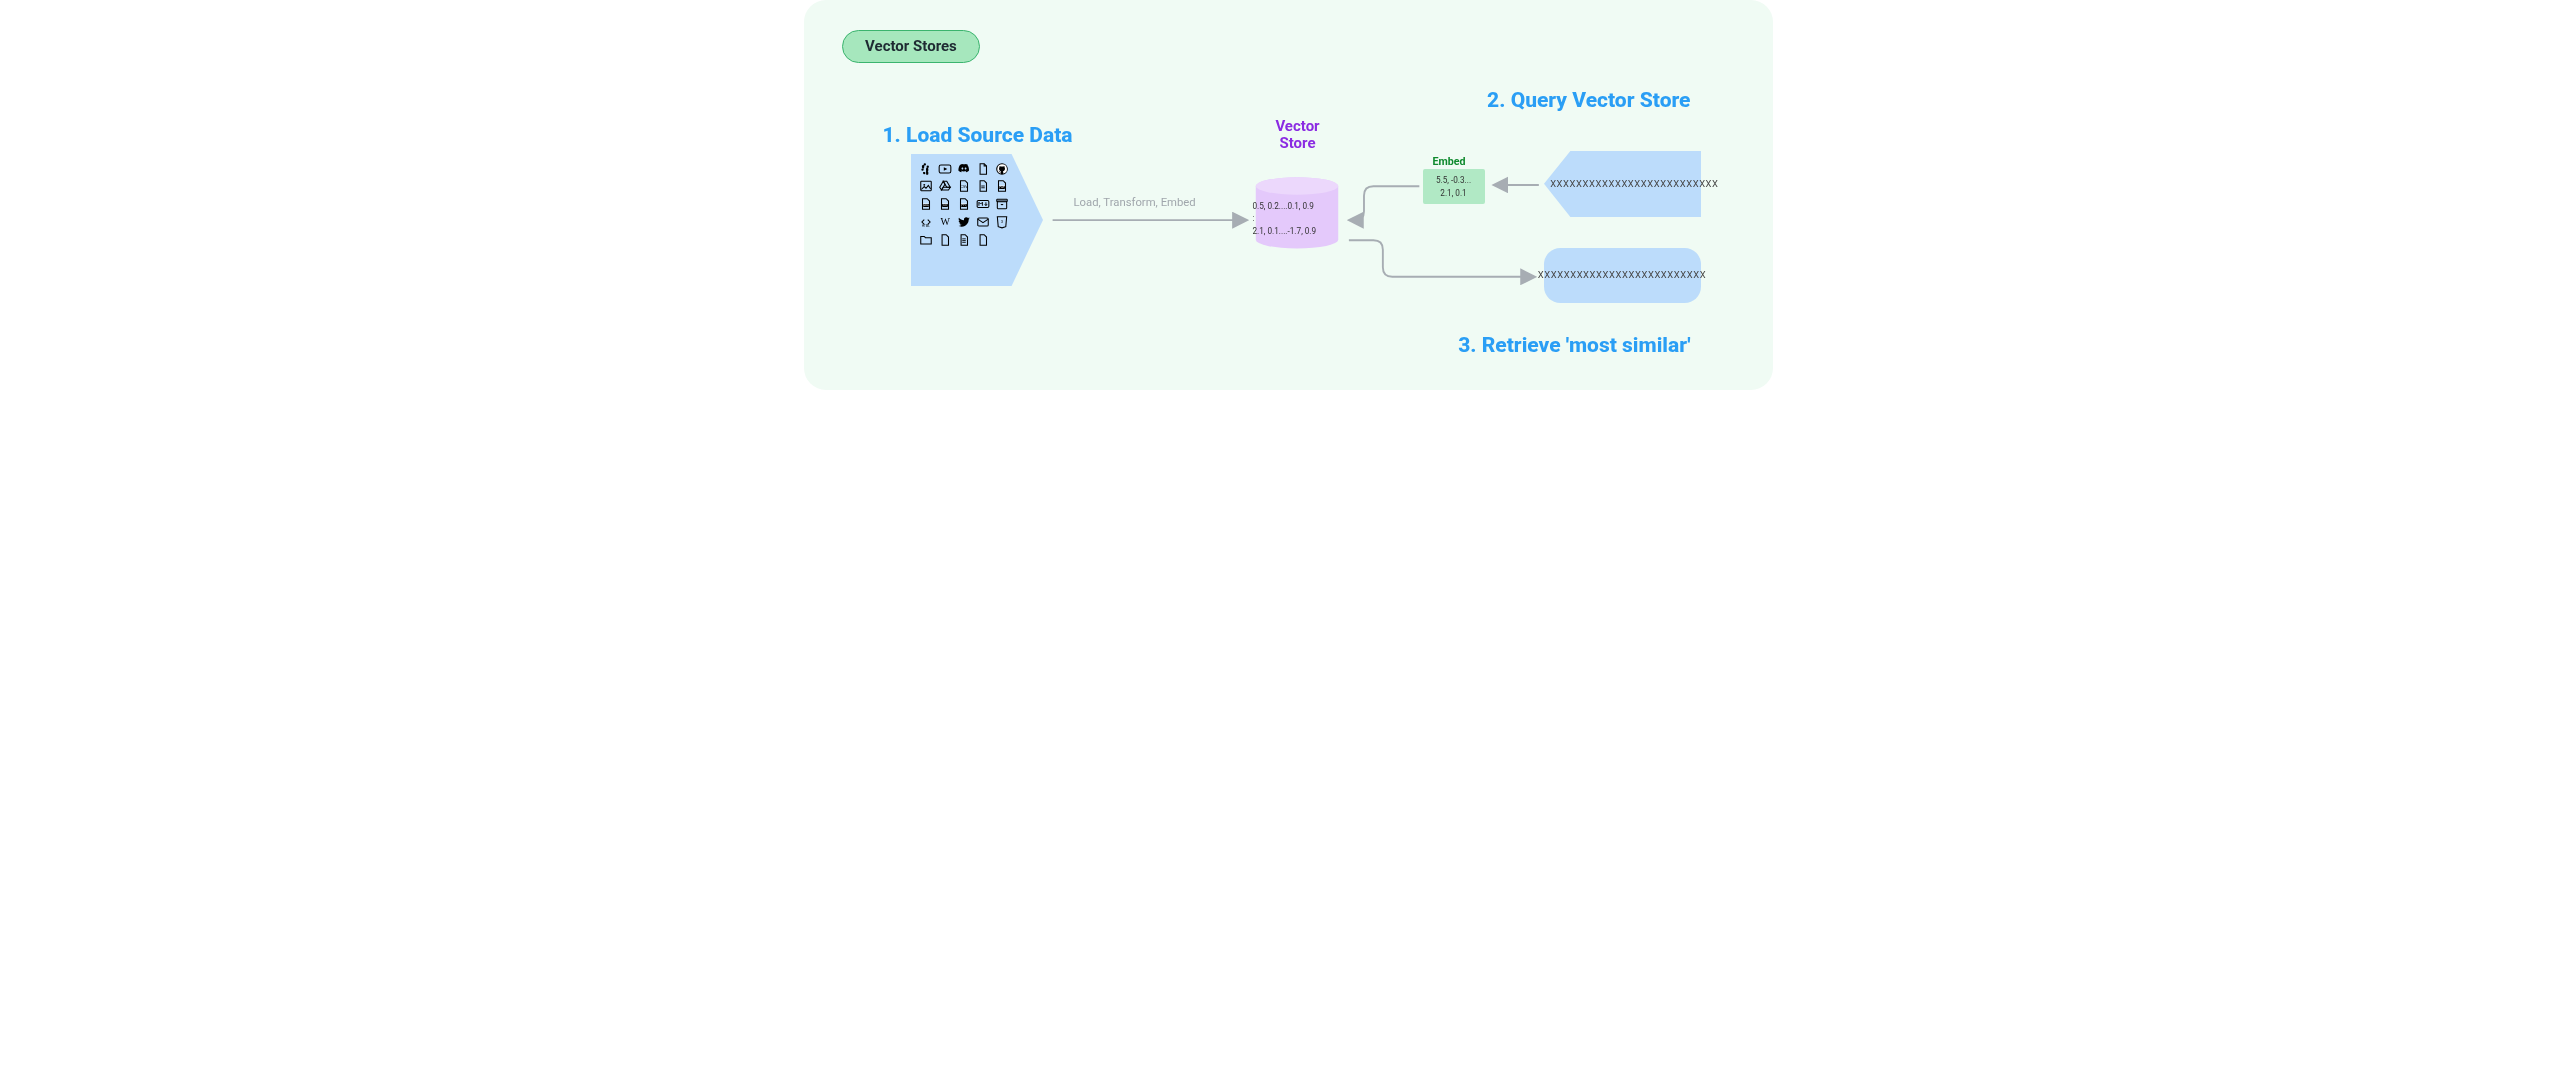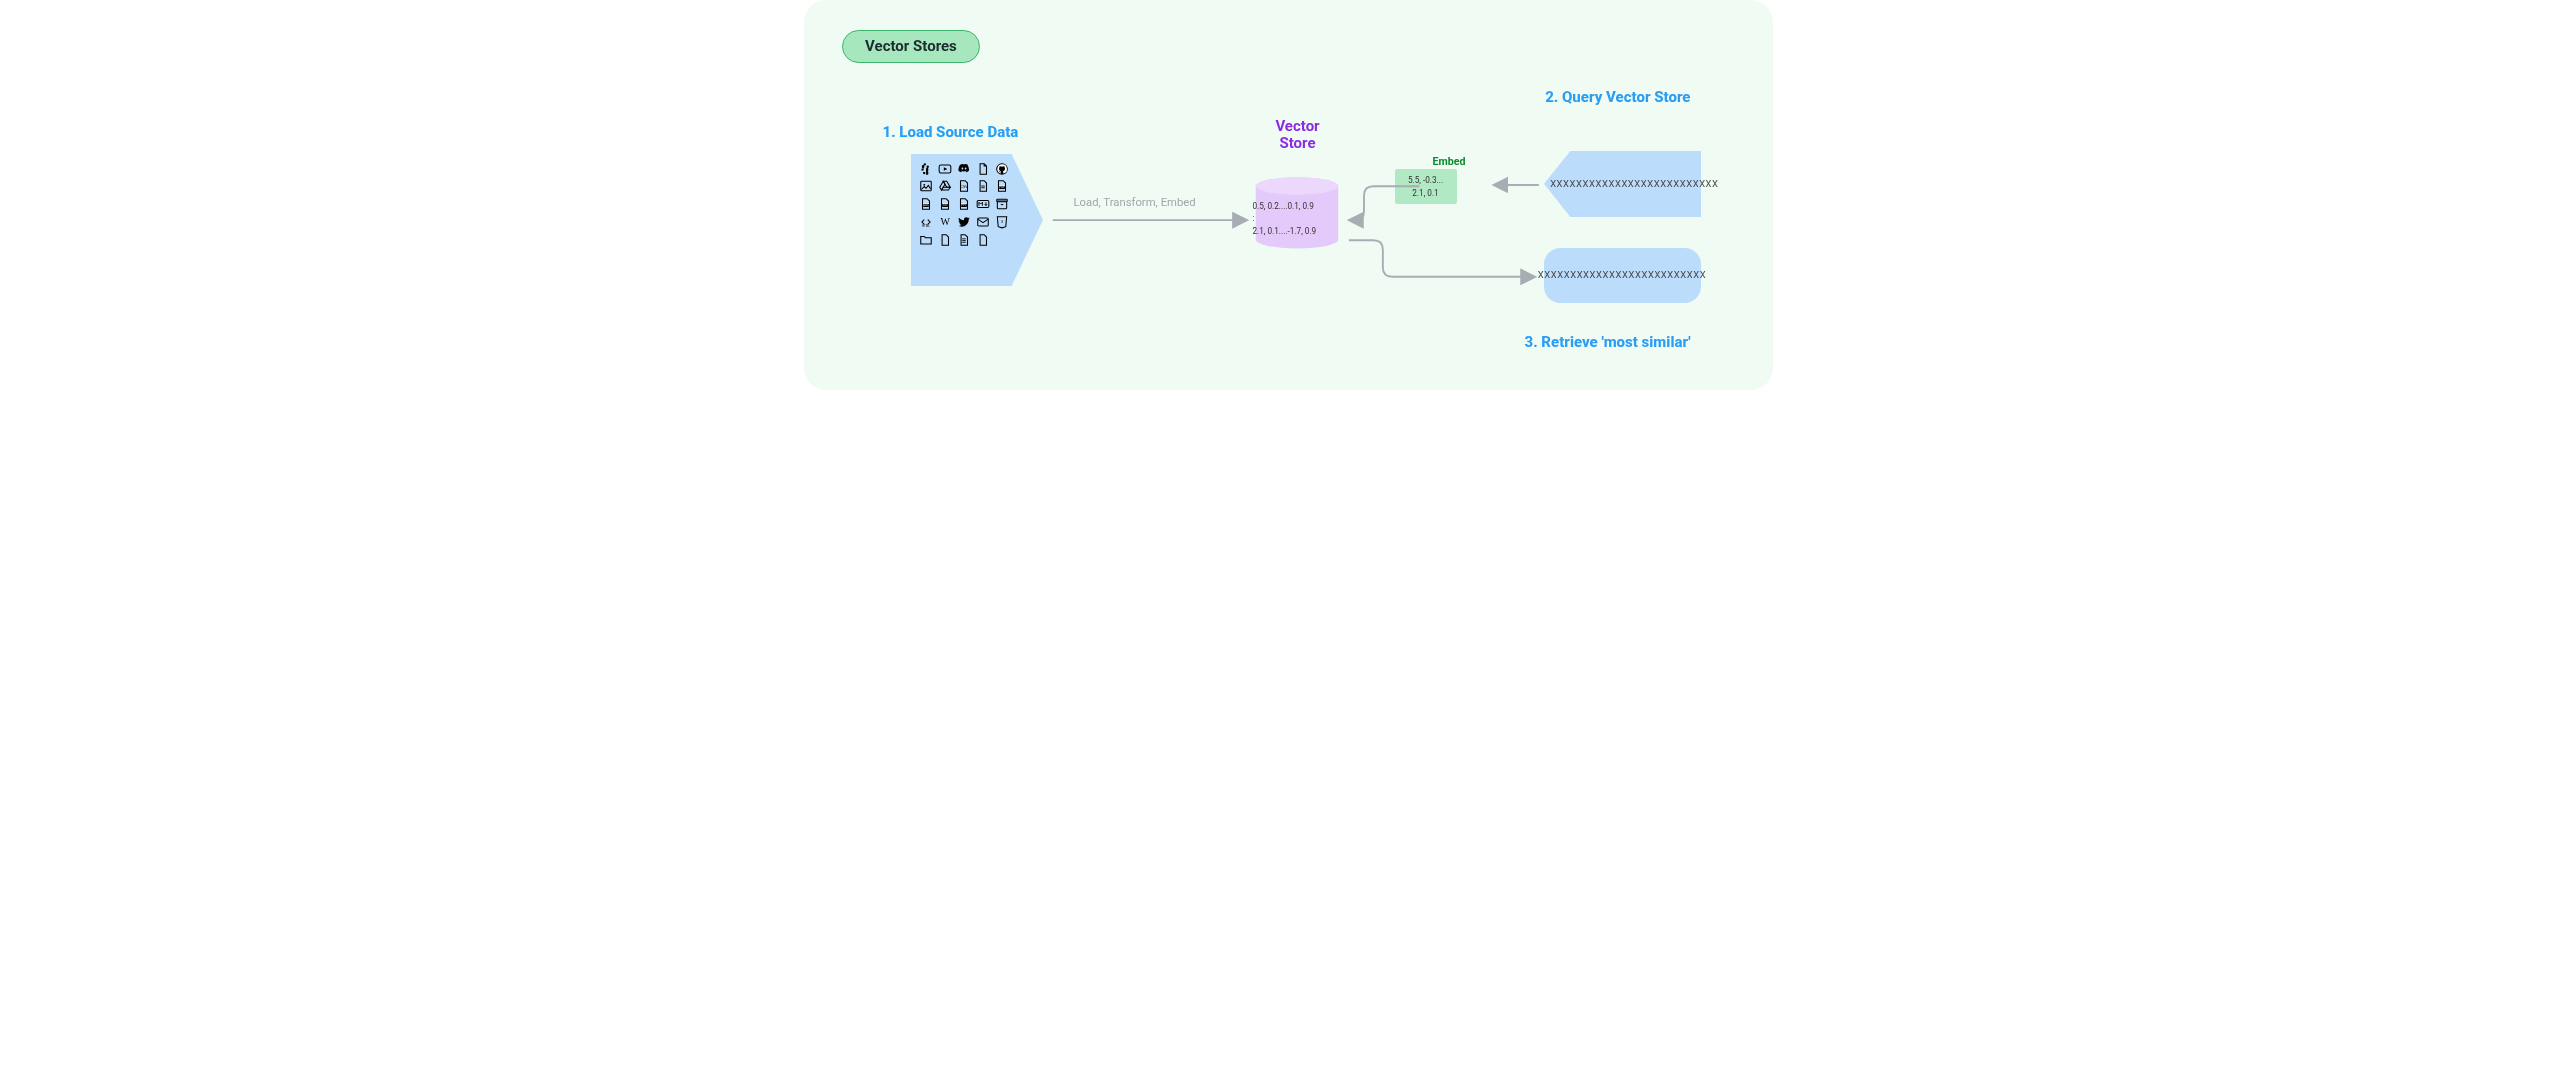--- a/index.html
+++ b/index.html
@@ -1,41 +1,41 @@
 <!DOCTYPE html>
 <html style="font-size:10px"><head>
 <meta charset="utf-8">
 <style>
   html,body{margin:0;padding:0;background:#fff;font-family:-apple-system,BlinkMacSystemFont,"Segoe UI",Roboto,Helvetica,Arial,sans-serif;}
   .canvas{position:relative;width:969px;height:390px;margin:0 auto;background:#f0fbf4;border-radius:22px;}
   
   .pill{position:absolute;left:38px;top:30px;padding:6.3px 22.6px;background:#a6e7bd;border:1.3px solid #3bb46e;border-radius:628px;font-weight:700;font-size:15px;color:#1e2a32;}
   
-  .step{position:absolute;font-weight:800;font-size:15px;color:#2a9ef5;}
+  .step{position:absolute;font-weight:800;font-size:21px;color:#2a9ef5;}
   .step1{left:79px;top:123px;}
   .step2{right:82px;top:88px;}
   .step3{right:82px;top:333px;}
   
   .vslabel{position:absolute;left:453px;top:118px;width:82px;text-align:center;font-weight:700;font-size:15px;color:#8b2be2;line-height:1.15;}
   
   .emblabel{position:absolute;left:629px;top:155px;font-weight:700;font-size:10.7px;color:#0f8a2e;}
   
   .edgelabel{position:absolute;left:270px;top:196px;font-weight:400;font-size:11.3px;color:#a0a6ac;}
   
   .sourcewrap{position:absolute;left:107px;top:154px;width:132px;height:132px;}
   .sourcewrap svg.shape{position:absolute;inset:0;width:100%;height:100%;}
   .iconbox{position:absolute;left:6.3px;top:3.8px;width:94px;height:123px;display:flex;flex-wrap:wrap;align-content:flex-start;gap:3.8px 5px;padding:3.8px 2.5px;}
   .iconbox svg{width:14px;height:14px;}
   .iconbox .wiki{font-family:Georgia,serif;font-size:10px;line-height:14px;width:14px;text-align:center;font-weight:400;}
   
   .cyl{position:absolute;left:449px;top:176px;width:88px;height:75px;}
   .cyl svg{width:100%;height:100%;}
   .cyltext{position:absolute;left:449px;top:200px;width:88px;text-align:left;font-size:8.2px;line-height:1.5;color:#333;}
   
-  .embbox{position:absolute;left:591px;top:169px;width:62px;height:35px;background:#b1e9c5;border-radius:1.9px;display:flex;flex-direction:column;align-items:center;justify-content:center;font-size:8.2px;color:#333;line-height:1.5;}
+  .embbox{position:absolute;left:619px;top:169px;width:62px;height:35px;background:#b1e9c5;border-radius:1.9px;display:flex;flex-direction:column;align-items:center;justify-content:center;font-size:8.2px;color:#333;line-height:1.5;}
   
   .qbox{position:absolute;right:72px;top:151px;width:157px;height:66px;}
   .qbox svg.shape{position:absolute;inset:0;width:100%;height:100%;}
   .qbox .lines,.rbox .lines{position:absolute;left:31px;top:0;right:6.3px;bottom:0;display:flex;flex-direction:row;align-items:center;justify-content:center;font-size:9.4px;letter-spacing:0.6px;color:#444;line-height:2.0;}
   
   .rbox{position:absolute;right:72px;top:248px;width:157px;height:55px;background:#bcdcfb;border-radius:16.4px;}
   .rbox .lines{left:6.3px;}
   
   svg.arrows{position:absolute;inset:0;width:100%;height:100%;pointer-events:none;}
 </style>

